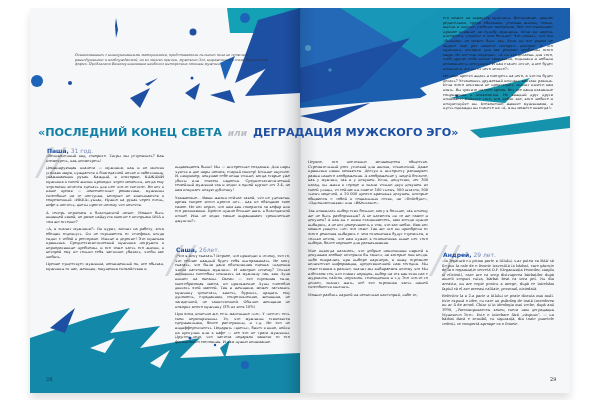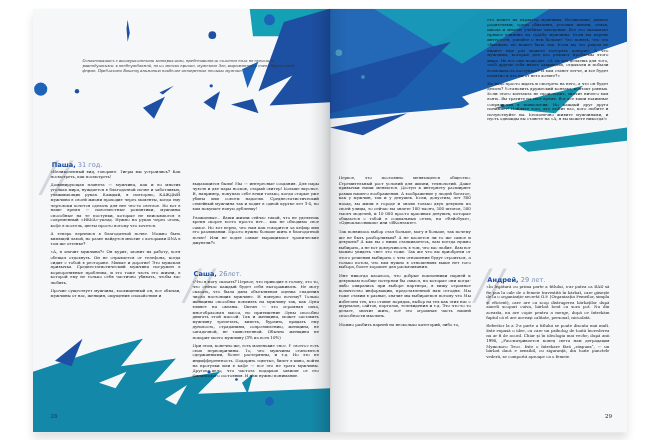--- a/index.html
+++ b/index.html
@@ -124,13 +124,16 @@
     <div class="col" style="left:142px;top:251px;width:112px;">
       <p>«În legătură cu prima parte a titlului, s-ar putea ca BAD să fie pus la cale de o femeie travestită în bărbat, care găsește de la o organizație secretă O.F. (Organizația Femeilor, simplu și eficient), care are ca scop distrugerea bărbaților după aiureli scopuri cuiva, bărbat beat ca sora pot. Nu din aceasta, nu are copie pentru a merge, după ce întrebăm faptul că el are aceeași calitate, personal, niciodată.</p>
       <p>Referitor la a 2-a parte a titlului se poate discuta mai mult. Este expusă o idee, cu care un psiholog de toată încrederea nu ar fi de acord. Chiar și în ideologia mai veche, după anii 1990, „Рассматривается конец света нам деградация Мужского Эго«. Este o întrebare fără „răspuns”, — un bărbat dacă e sensibil, cu siguranță, din toate punctele vederii, se comportă aproape ca o femeie.</p>
     </div>
 
     <div class="pagenum" style="left:250px;top:368px;">29</div>
   </div>
 
   <div class="gutter"></div>
 
+  <div class="subtitle">
+    <span>«ПОСЛЕДНИЙ КОНЕЦ СВЕТА</span><span class="or">или</span><span class="part2">ДЕГРАДАЦИЯ МУЖСКОГО ЭГО»</span>
+  </div>
 </div>
 
 </body></html>

